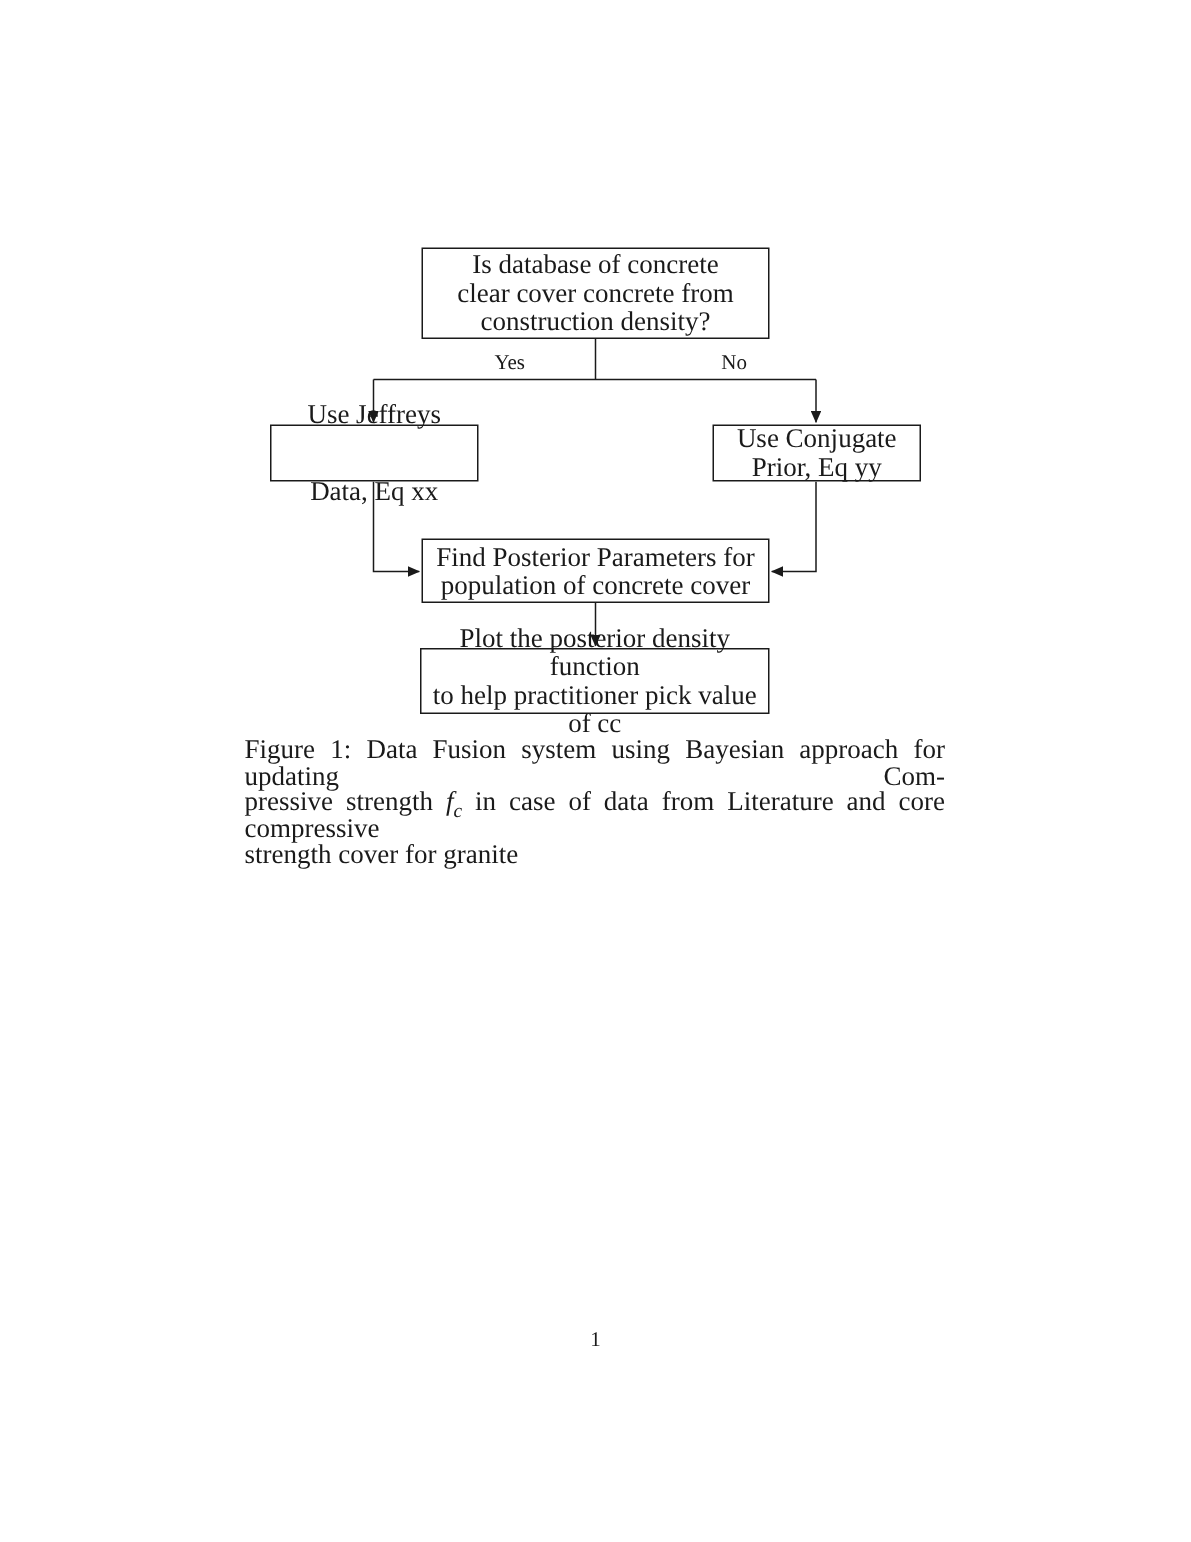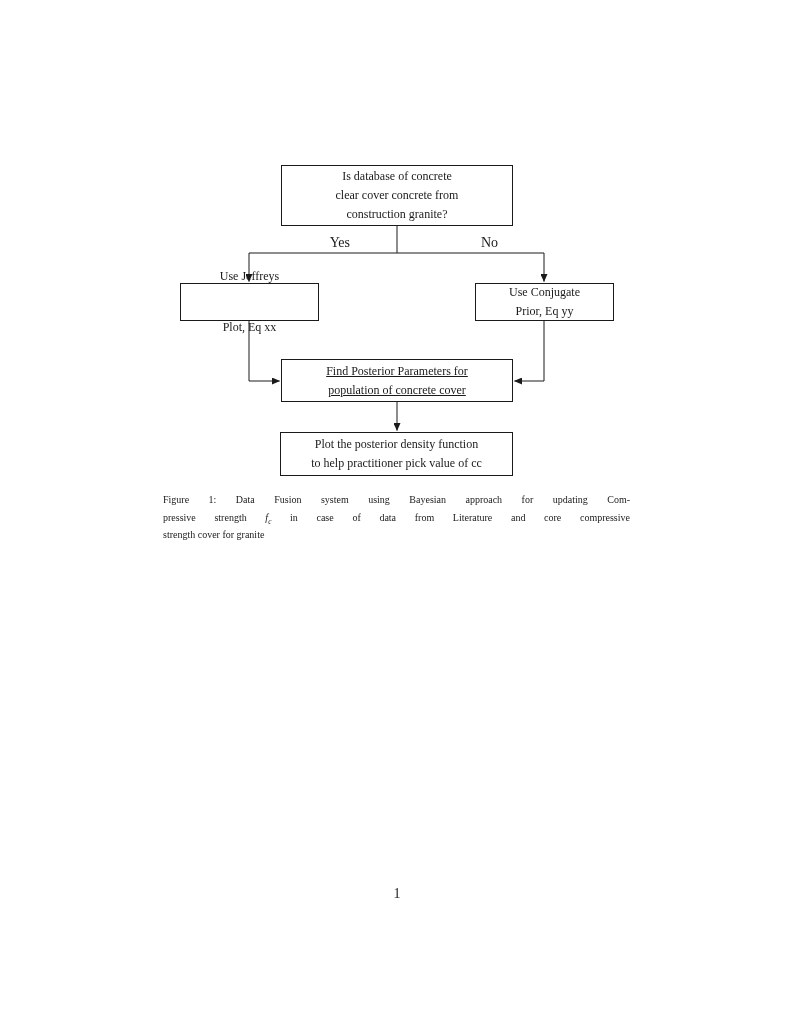--- a/index.html
+++ b/index.html
@@ -27,36 +27,36 @@
   .fc-box {
     position: absolute;
     box-sizing: border-box;
     border: 1px solid #1a1a1a;
     background: #ffffff;
     display: flex;
     flex-direction: column;
     align-items: center;
     justify-content: center;
     text-align: center;
-    font-size: 12px;
+    font-size: 18px;
     line-height: 19px;
   }
   .branch-label {
     position: absolute;
     font-size: 14px;
     line-height: 16px;
     text-align: right;
     width: 56px;
   }
   .caption {
     position: absolute;
     left: 163px;
     top: 491px;
     width: 467px;
-    font-size: 10px;
+    font-size: 18px;
     line-height: 17.5px;
   }
   .cap-line.just {
     text-align: justify;
     text-align-last: justify;
   }
   .mvar {
     font-style: italic;
   }
   .mvar sub {
@@ -89,37 +89,37 @@
     <path d="M249,253 V281.5" stroke="#1a1a1a" stroke-width="1" fill="none" marker-end="url(#arrow)"></path>
     <path d="M544,253 V281.5" stroke="#1a1a1a" stroke-width="1" fill="none" marker-end="url(#arrow)"></path>
     <path d="M249,321 V381 H279.5" stroke="#1a1a1a" stroke-width="1" fill="none" marker-end="url(#arrow)"></path>
     <path d="M544,321 V381 H514.5" stroke="#1a1a1a" stroke-width="1" fill="none" marker-end="url(#arrow)"></path>
     <path d="M397,402 V430.5" stroke="#1a1a1a" stroke-width="1" fill="none" marker-end="url(#arrow)"></path>
   </svg>
 
   <div class="fc-box" style="left:281px; top:165px; width:232px; height:61px;">
     <div>Is database of concrete</div>
     <div>clear cover concrete from</div>
-    <div>construction granite?</div>
+    <div>construction density?</div>
   </div>
 
   <div class="branch-label" style="left:294px; top:235px;">Yes</div>
   <div class="branch-label" style="left:442px; top:235px;">No</div>
 
   <div class="fc-box" style="left:180px; top:283px; width:139px; height:38px;gap:32px;">
     <div>Use Jeffreys</div>
-    <div>Plot, Eq xx</div>
+    <div>Data, Eq xx</div>
   </div>
 
   <div class="fc-box" style="left:475px; top:283px; width:139px; height:38px;align-items:center;">
     <div>Use Conjugate</div>
     <div>Prior, Eq yy</div>
   </div>
 
-  <div class="fc-box" style="left:281px; top:359px; width:232px; height:43px;text-decoration:underline;">
+  <div class="fc-box" style="left:281px; top:359px; width:232px; height:43px;">
     <div>Find Posterior Parameters for</div>
     <div>population of concrete cover</div>
   </div>
 
   <div class="fc-box" style="left:280px; top:432px; width:233px; height:44px;">
     <div>Plot the posterior density function</div>
     <div>to help practitioner pick value of cc</div>
   </div>
 
   <div class="caption">

